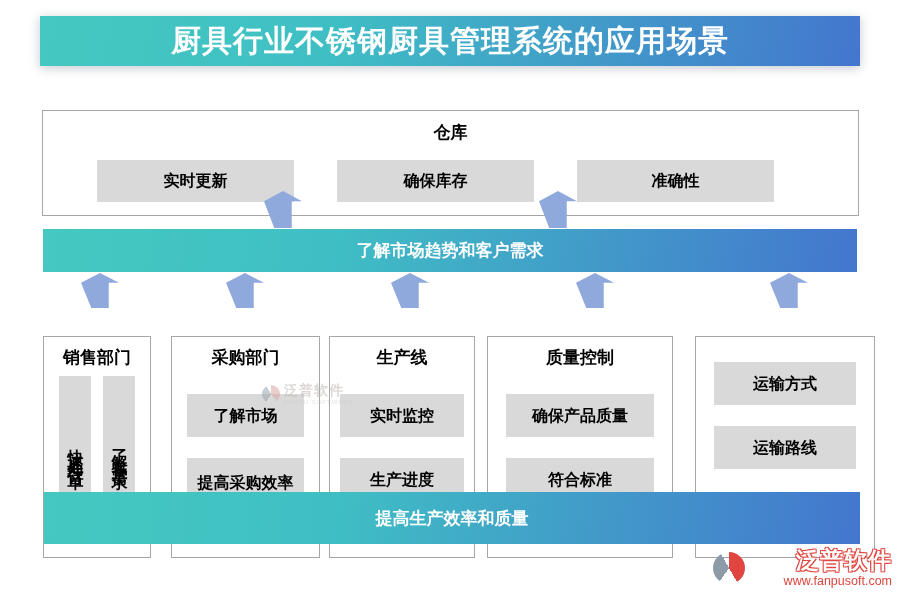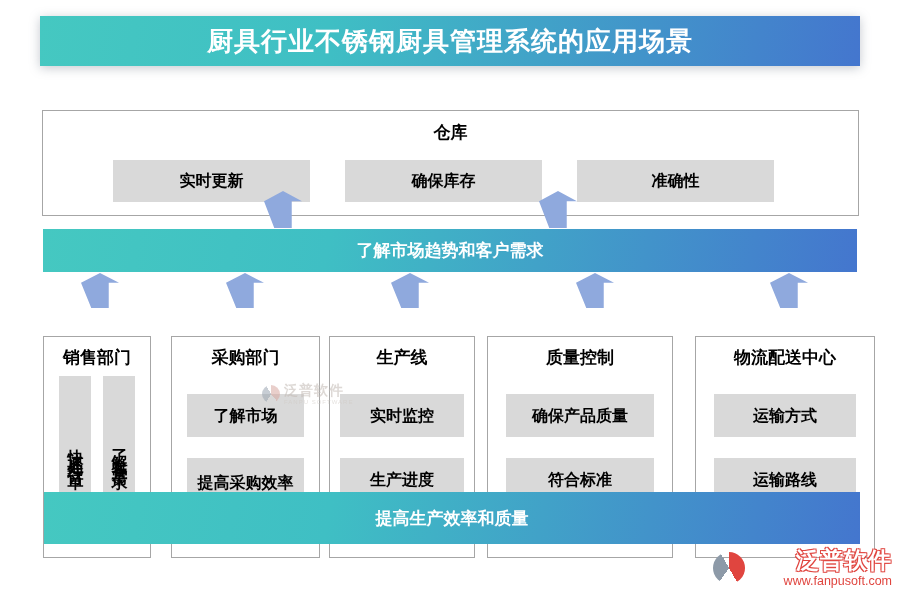--- a/index.html
+++ b/index.html
@@ -6,30 +6,30 @@
   body{font-family:"Liberation Sans","DejaVu Sans",sans-serif;}
   .page{position:relative;width:900px;height:600px;background:#ffffff;overflow:hidden;}
 
   .banner{
     position:absolute;
     background:linear-gradient(100deg,#45C8C1 0%,#3FBFC4 35%,#4476CE 100%);
     color:#ffffff;font-weight:bold;
     display:flex;align-items:center;justify-content:center;
     box-shadow:0 2px 10px rgba(110,120,135,.40);
   }
-  .title-banner{left:40px;top:16px;width:820px;height:50px;font-size:26px;letter-spacing:1px;}
+  .title-banner{left:40px;top:16px;width:820px;height:50px;font-size:30px;letter-spacing:1px;}
   .mid-banner{left:43px;top:229px;width:814px;height:43px;font-size:17px;box-shadow:none;}
   .bottom-banner{left:44px;top:492px;width:816px;height:52px;font-size:17px;box-shadow:none;}
 
   .outline-box{
     position:absolute;background:#ffffff;border:1.5px solid #A6A6A6;box-sizing:border-box;margin-top:28px;
   }
   .warehouse{left:42px;top:82px;width:817px;height:106px;}
   .wh-title{margin-top:10px;text-align:center;font-size:17px;font-weight:bold;color:#000;}
-  .wh-row{position:absolute;left:70px;right:84px;top:49px;display:flex;justify-content:space-between;}
+  .wh-row{position:absolute;left:54px;right:84px;top:49px;display:flex;justify-content:space-between;}
   .gray-btn{
     background:#D9D9D9;color:#000;font-weight:bold;font-size:16px;
     display:flex;align-items:center;justify-content:center;text-align:center;
     box-sizing:border-box;
   }
   .wh-row .gray-btn{width:197px;height:42px;}
 
   .arrow-up{
     position:absolute;width:38px;background:#8FA9DD;
     clip-path:polygon(50% 0,100% 28%,73% 28%,73% 100%,27% 100%,0 28%,27% 28%,0 28%);
@@ -126,21 +126,20 @@
 
   <div class="outline-box dept" style="left:487px;width:186px;">
     <div class="dept-title">质量控制</div>
     <div class="dept-body">
       <div class="gray-btn first">确保产品质量</div>
       <div class="gray-btn">符合标准</div>
     </div>
   </div>
 
   <div class="outline-box dept" style="left:695px;width:180px;">
-    <div class="dept-title">物流配送中心</div>
     <div class="dept-body">
       <div class="gray-btn first">运输方式</div>
       <div class="gray-btn">运输路线</div>
     </div>
   </div>
 
   <div class="banner bottom-banner">提高生产效率和质量</div>
 
   <div class="watermark">
     <div class="wm-icon"></div>

